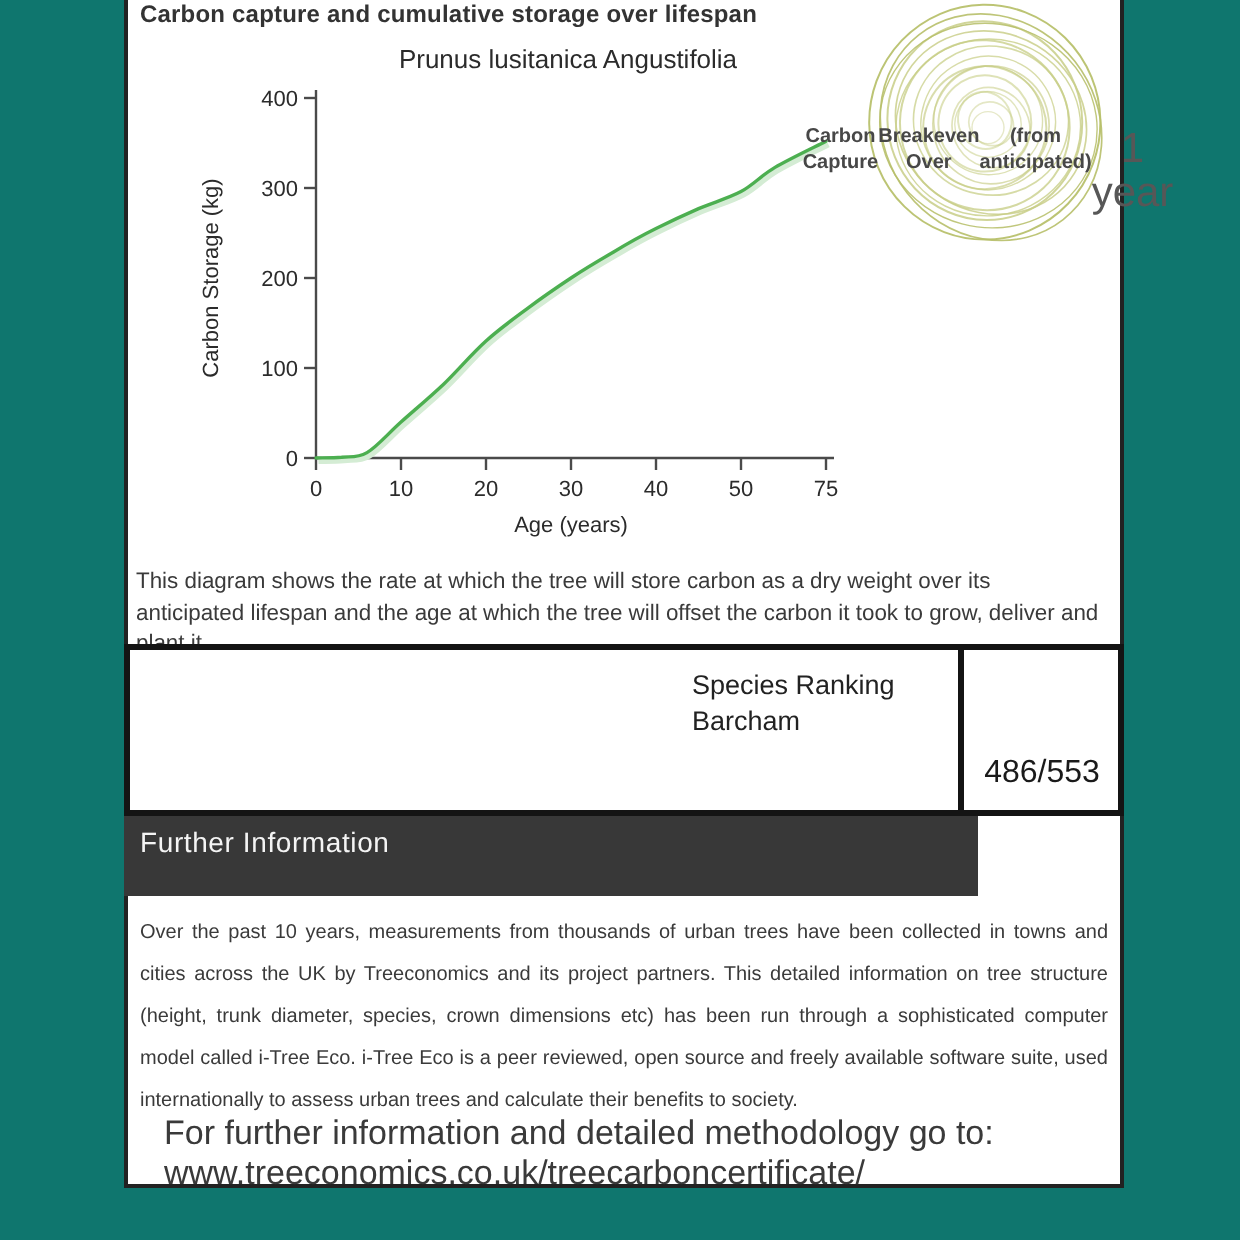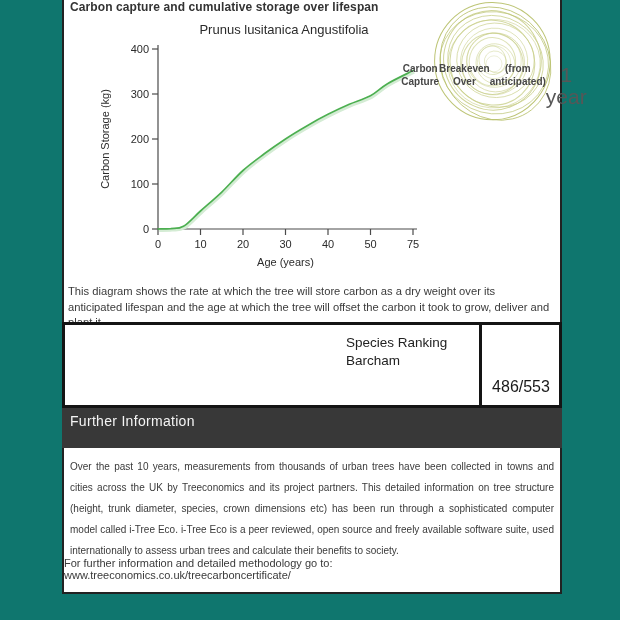--- a/index.html
+++ b/index.html
@@ -18,26 +18,26 @@
   .badge-line{font-size:10px;font-weight:bold;color:#474747;line-height:12.5px;}
   .badge-value{font-size:21px;color:#575757;margin-top:20px;line-height:22px;}
   .desc{position:absolute;left:4px;top:288px;width:484px;font-size:11.2px;line-height:15.5px;
         color:#3a3a3a;text-align:left;}
   .rank-box{position:absolute;left:-2px;top:326px;width:500px;height:86px;box-sizing:border-box;
             border:3px solid #141414;background:#ffffff;}
   .rank-divider{position:absolute;left:415px;top:326px;width:3px;height:86px;background:#141414;}
   .rank-label{position:absolute;left:282px;top:338px;font-size:13.5px;line-height:17.5px;color:#222222;}
   .rank-value{position:absolute;left:418px;top:350px;width:78px;text-align:center;
               font-size:16px;color:#1a1a1a;margin-top:32px;}
-  .further-bar{position:absolute;left:-2px;top:412px;width:500px;height:40px;background:#383838;
+  .further-bar{position:absolute;left:-2px;top:412px;width:427px;height:40px;background:#383838;
                box-sizing:border-box;padding:5px 0 0 8px;}
   .further-heading{font-size:14px;color:#f4f4f4;letter-spacing:.3px;}
   .info-para{position:absolute;left:6px;top:460px;width:484px;font-size:10px;line-height:21px;
              color:#3a3a3a;text-align:justify;}
-  .info-link{position:absolute;left:0;top:561px;width:484px;font-size:11px;color:#3a3a3a;}
+  .info-link{position:absolute;left:18px;top:561px;width:484px;font-size:17px;color:#3a3a3a;}
   svg text{font-family:"Liberation Sans",sans-serif;}
 </style>
 </head>
 <body>
 
 <div class="stage">
   <div class="doc">
 
     <div class="doc-title">Carbon capture and cumulative storage over lifespan</div>
 

